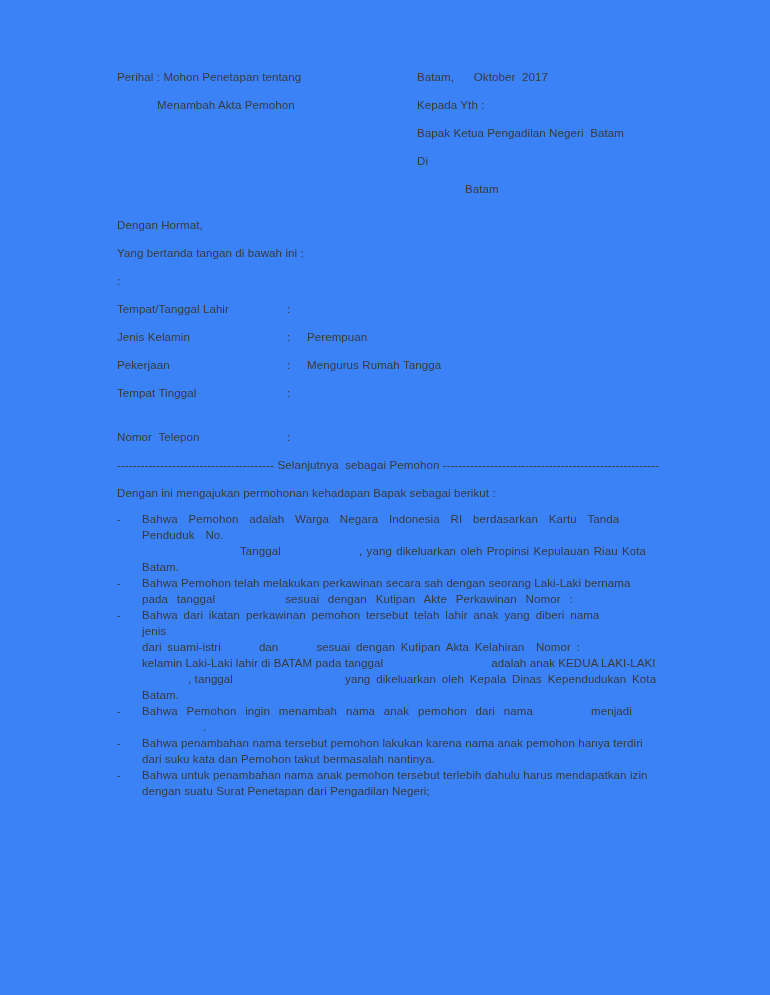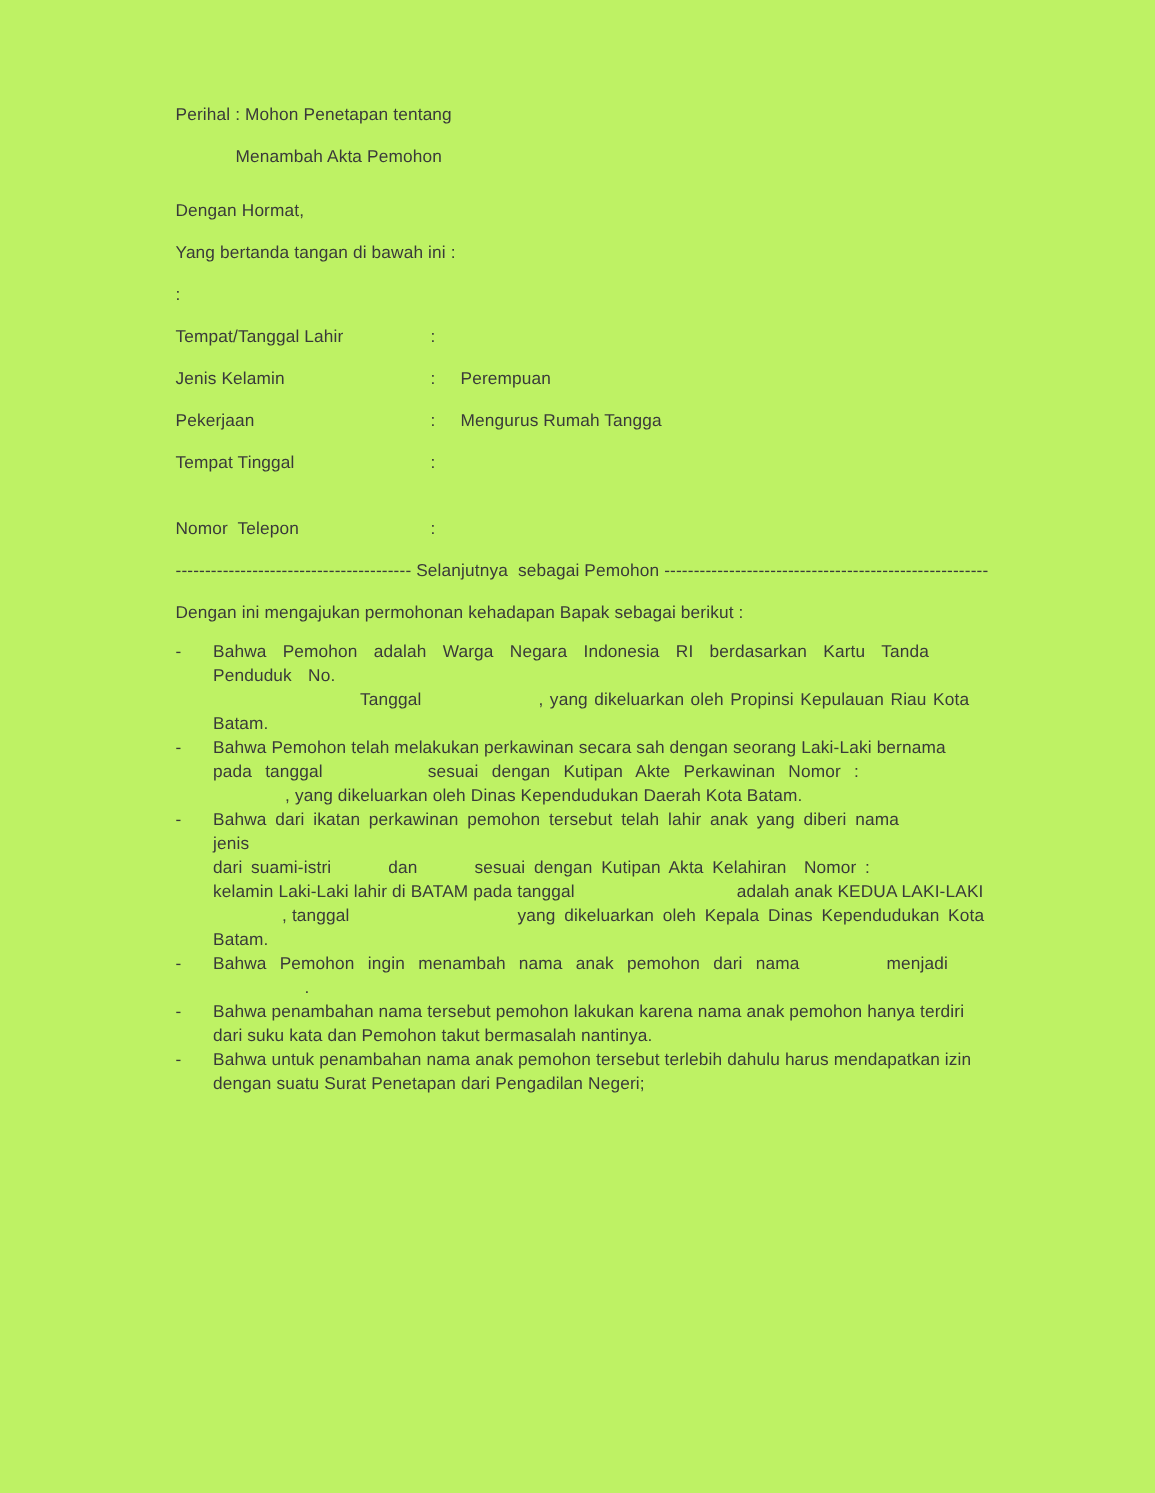--- a/index.html
+++ b/index.html
@@ -1,19 +1,19 @@
 <!DOCTYPE html>
 <html><head>
 <meta charset="utf-8">
 <style>
   html,body{margin:0;padding:0;}
   .page{
     position:relative;
     width:770px;height:995px;
-    background:#bef264;
+    background:#3b82f6;
     overflow:hidden;
     font-family:"Liberation Sans", sans-serif;
     font-size:11.5px;
     color:#3a3a3a;
     letter-spacing:0.1px;
     box-sizing:border-box;
     padding:63px 12px 0 117px;
   }
   .line{white-space:pre-wrap;line-height:28px;}
   .bline{white-space:pre-wrap;line-height:16px;}
@@ -42,20 +42,27 @@
 </style>
 </head>
 <body>
 
 <div class="page">
 
   <div class="header">
     <div class="subject">
       <div class="line">Perihal : Mohon Penetapan tentang</div>
       <div class="line indent40">Menambah Akta Pemohon</div>
+    </div>
+    <div class="addr">
+      <div class="line">Batam,      Oktober  2017</div>
+      <div class="line">Kepada Yth :</div>
+      <div class="line">Bapak Ketua Pengadilan Negeri  Batam</div>
+      <div class="line">Di</div>
+      <div class="line indent48">Batam</div>
     </div>
   </div>
 
   <div class="line salutation">Dengan Hormat,</div>
   <div class="line">Yang bertanda tangan di bawah ini :</div>
 
   <div class="rows">
     <div class="row">
       <span class="col">:</span><span class="val"></span>
     </div>
@@ -90,21 +97,20 @@
         <div class="bline"><span class="gap" style="width:98px"></span><span>Tanggal</span><span class="gap" style="width:78px"></span><span class="w1">, yang dikeluarkan oleh Propinsi Kepulauan Riau Kota</span></div>
         <div class="bline">Batam.</div>
       </div>
     </div>
 
     <div class="bullet">
       <span class="marker">-</span>
       <div class="btext">
         <div class="bline">Bahwa Pemohon telah melakukan perkawinan secara sah dengan seorang Laki-Laki bernama</div>
         <div class="bline"><span class="w6">pada tanggal</span><span class="gap" style="width:70px"></span><span class="w6">sesuai dengan Kutipan Akte Perkawinan Nomor :</span></div>
-        <div class="bline"><span class="gap" style="width:48px"></span><span>, yang dikeluarkan oleh Dinas Kependudukan Daerah Kota Batam.</span></div>
       </div>
     </div>
 
     <div class="bullet">
       <span class="marker">-</span>
       <div class="btext">
         <div class="bline"><span class="w3">Bahwa dari ikatan perkawinan pemohon tersebut telah lahir anak yang diberi nama</span><span class="gap" style="width:48px"></span><span>jenis</span></div>
         <div class="bline"><span class="w3">dari suami-istri</span><span class="gap" style="width:38px"></span><span>dan</span><span class="gap" style="width:38px"></span><span class="w3">sesuai dengan Kutipan Akta Kelahiran  Nomor :</span></div>
         <div class="bline"><span>kelamin Laki-Laki lahir di BATAM pada tanggal</span><span class="gap" style="width:108px"></span><span>adalah anak KEDUA LAKI-LAKI</span></div>
         <div class="bline"><span class="gap" style="width:46px"></span><span>, tanggal</span><span class="gap" style="width:112px"></span><span class="w3">yang dikeluarkan oleh Kepala Dinas Kependudukan Kota</span></div>

